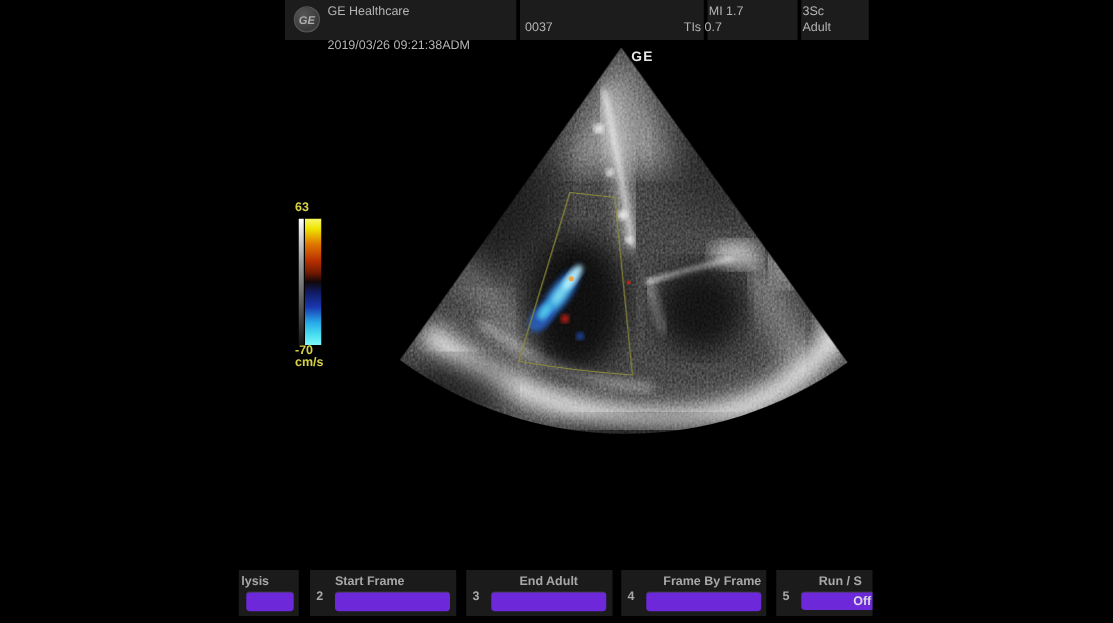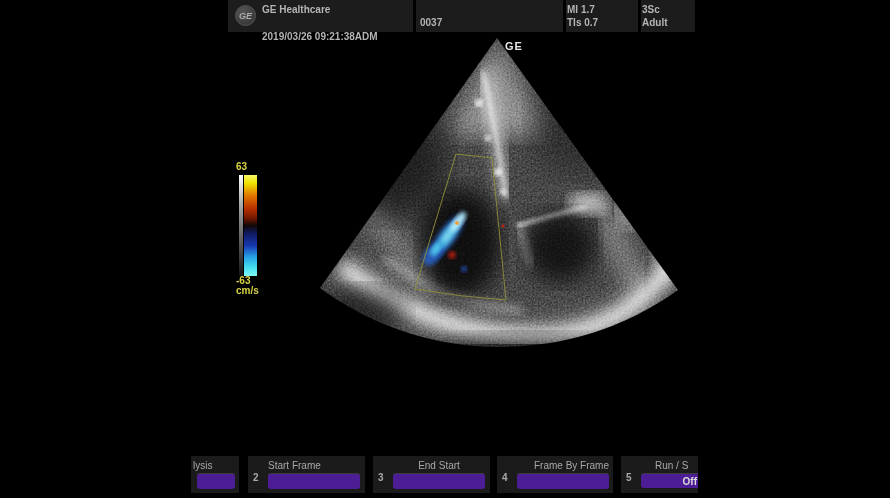--- a/index.html
+++ b/index.html
@@ -3,43 +3,43 @@
 <meta charset="utf-8">
 <style>
   html,body{margin:0;padding:0;background:#000;}
   body{position:relative;width:890px;height:498px;overflow:hidden;
        font-family:"Liberation Sans",sans-serif;-webkit-font-smoothing:antialiased;}
   .abs{position:absolute;}
 
   
   #topbar{left:228px;top:0;width:467px;height:32px;background:#1c1c1c;}
   .tb-sep{position:absolute;top:0;width:3px;height:32px;background:#000;}
-  .tb-text{position:absolute;font-size:10px;font-weight:bold;color:#b4b4b4;white-space:nowrap;line-height:11px;}
+  .tb-text{position:absolute;font-size:10px;font-weight:normal;color:#b4b4b4;white-space:nowrap;line-height:11px;}
   #ge-logo{position:absolute;left:7px;top:5px;width:21px;height:21px;border-radius:50%;
            background:radial-gradient(circle at 35% 30%,#565656,#3a3a3a 70%);
            color:#aeaeae;font-size:9px;font-style:italic;font-weight:bold;
            display:flex;align-items:center;justify-content:center;
            border:1px solid #555;box-sizing:border-box;letter-spacing:0;}
 
   
   #colorbar{left:236px;top:162px;width:34px;height:142px;}
   .cb-label{position:absolute;width:100%;font-size:10px;font-weight:bold;color:#d6d345;line-height:10px;}
   #cb-gray{position:absolute;left:3px;top:13px;width:4px;height:101px;
            background:linear-gradient(#ffffff,#9a9a9a 35%,#4a4a4a 75%,#161616);}
   #cb-color{position:absolute;left:8px;top:13px;width:13px;height:101px;
             background:linear-gradient(#f8f868 0%,#f0e400 8%,#e07800 20%,#b83000 33%,#701800 43%,#100808 50%,#101a60 58%,#1838b0 70%,#28a8e8 82%,#48e0f0 92%,#80f8f8 100%);}
 
   
   #sector-label{left:505px;top:40px;color:#e8e8e8;font-size:11px;font-weight:bold;letter-spacing:1px;}
 
   
   .panel{position:absolute;top:456px;height:37px;background:#1b1b1b;overflow:hidden;}
-  .panel .title{position:absolute;top:4px;font-size:10px;font-weight:normal;color:#a8a8a8;white-space:nowrap;}
+  .panel .title{position:absolute;top:4px;font-size:10px;font-weight:bold;color:#a8a8a8;white-space:nowrap;}
   .panel .num{position:absolute;left:5px;top:16px;font-size:10px;font-weight:bold;color:#a8a8a8;}
-  .panel .btn{position:absolute;top:17px;height:15px;background:#4c1d95;border-top:1px solid #3c3c3e;
+  .panel .btn{position:absolute;top:17px;height:15px;background:#6d28d9;border-top:1px solid #3c3c3e;
               border-radius:3px;font-size:10px;font-weight:bold;color:#dcdcdc;
               display:flex;align-items:center;overflow:hidden;}
   #bottom-strip{left:0;top:493px;width:890px;height:5px;background:#000;}
 </style>
 </head>
 <body>
 
 <svg class="abs" width="890" height="498" viewBox="0 0 890 498" style="left:0;top:0">
   <defs>
     <clipPath id="sec">
@@ -132,48 +132,48 @@
 <span class="abs" id="sector-label">GE</span>
 
 <div class="abs" id="topbar">
   <div id="ge-logo">GE</div>
   <div class="tb-text" style="left:34px;top:4px">GE Healthcare</div>
   <div class="tb-text" style="left:34px;top:31px">2019/03/26 09:21:38ADM</div>
   <div class="tb-sep" style="left:185px"></div>
   <div class="tb-text" style="left:192px;top:17px">0037</div>
   <div class="tb-sep" style="left:335px"></div>
   <div class="tb-text" style="left:339px;top:4px">MI 1.7</div>
-  <div class="tb-text" style="left:339px;top:17px">TIs 0.7</div>
+  <div class="tb-text" style="left:319px;top:17px">TIs 0.7</div>
   <div class="tb-sep" style="left:410px"></div>
   <div class="tb-text" style="left:414px;top:4px">3Sc</div>
   <div class="tb-text" style="left:414px;top:17px">Adult</div>
 </div>
 
 <div class="abs" id="colorbar">
   <div class="cb-label" style="top:0">63</div>
   <div id="cb-gray"></div>
   <div id="cb-color"></div>
-  <div class="cb-label" style="top:114px">-63</div>
+  <div class="cb-label" style="top:114px">-70</div>
   <div class="cb-label" style="top:124px">cm/s</div>
 </div>
 
 <div class="panel" style="left:191px;width:48px">
   <div class="title" style="left:2px">lysis</div>
   <div class="btn" style="left:6px;width:38px"></div>
 </div>
 
 <div class="panel" style="left:248px;width:117px">
   <div class="num">2</div>
   <div class="title" style="left:20px;width:92px;">Start Frame</div>
   <div class="btn" style="left:20px;width:92px"></div>
 </div>
 
 <div class="panel" style="left:373px;width:117px">
   <div class="num">3</div>
-  <div class="title" style="left:20px;width:92px;text-align:center">End Start</div>
+  <div class="title" style="left:20px;width:92px;text-align:center">End Adult</div>
   <div class="btn" style="left:20px;width:92px"></div>
 </div>
 
 <div class="panel" style="left:497px;width:116px">
   <div class="num">4</div>
   <div class="title" style="left:20px;width:92px;text-align:right">Frame By Frame</div>
   <div class="btn" style="left:20px;width:92px"></div>
 </div>
 
 <div class="panel" style="left:621px;width:77px">

